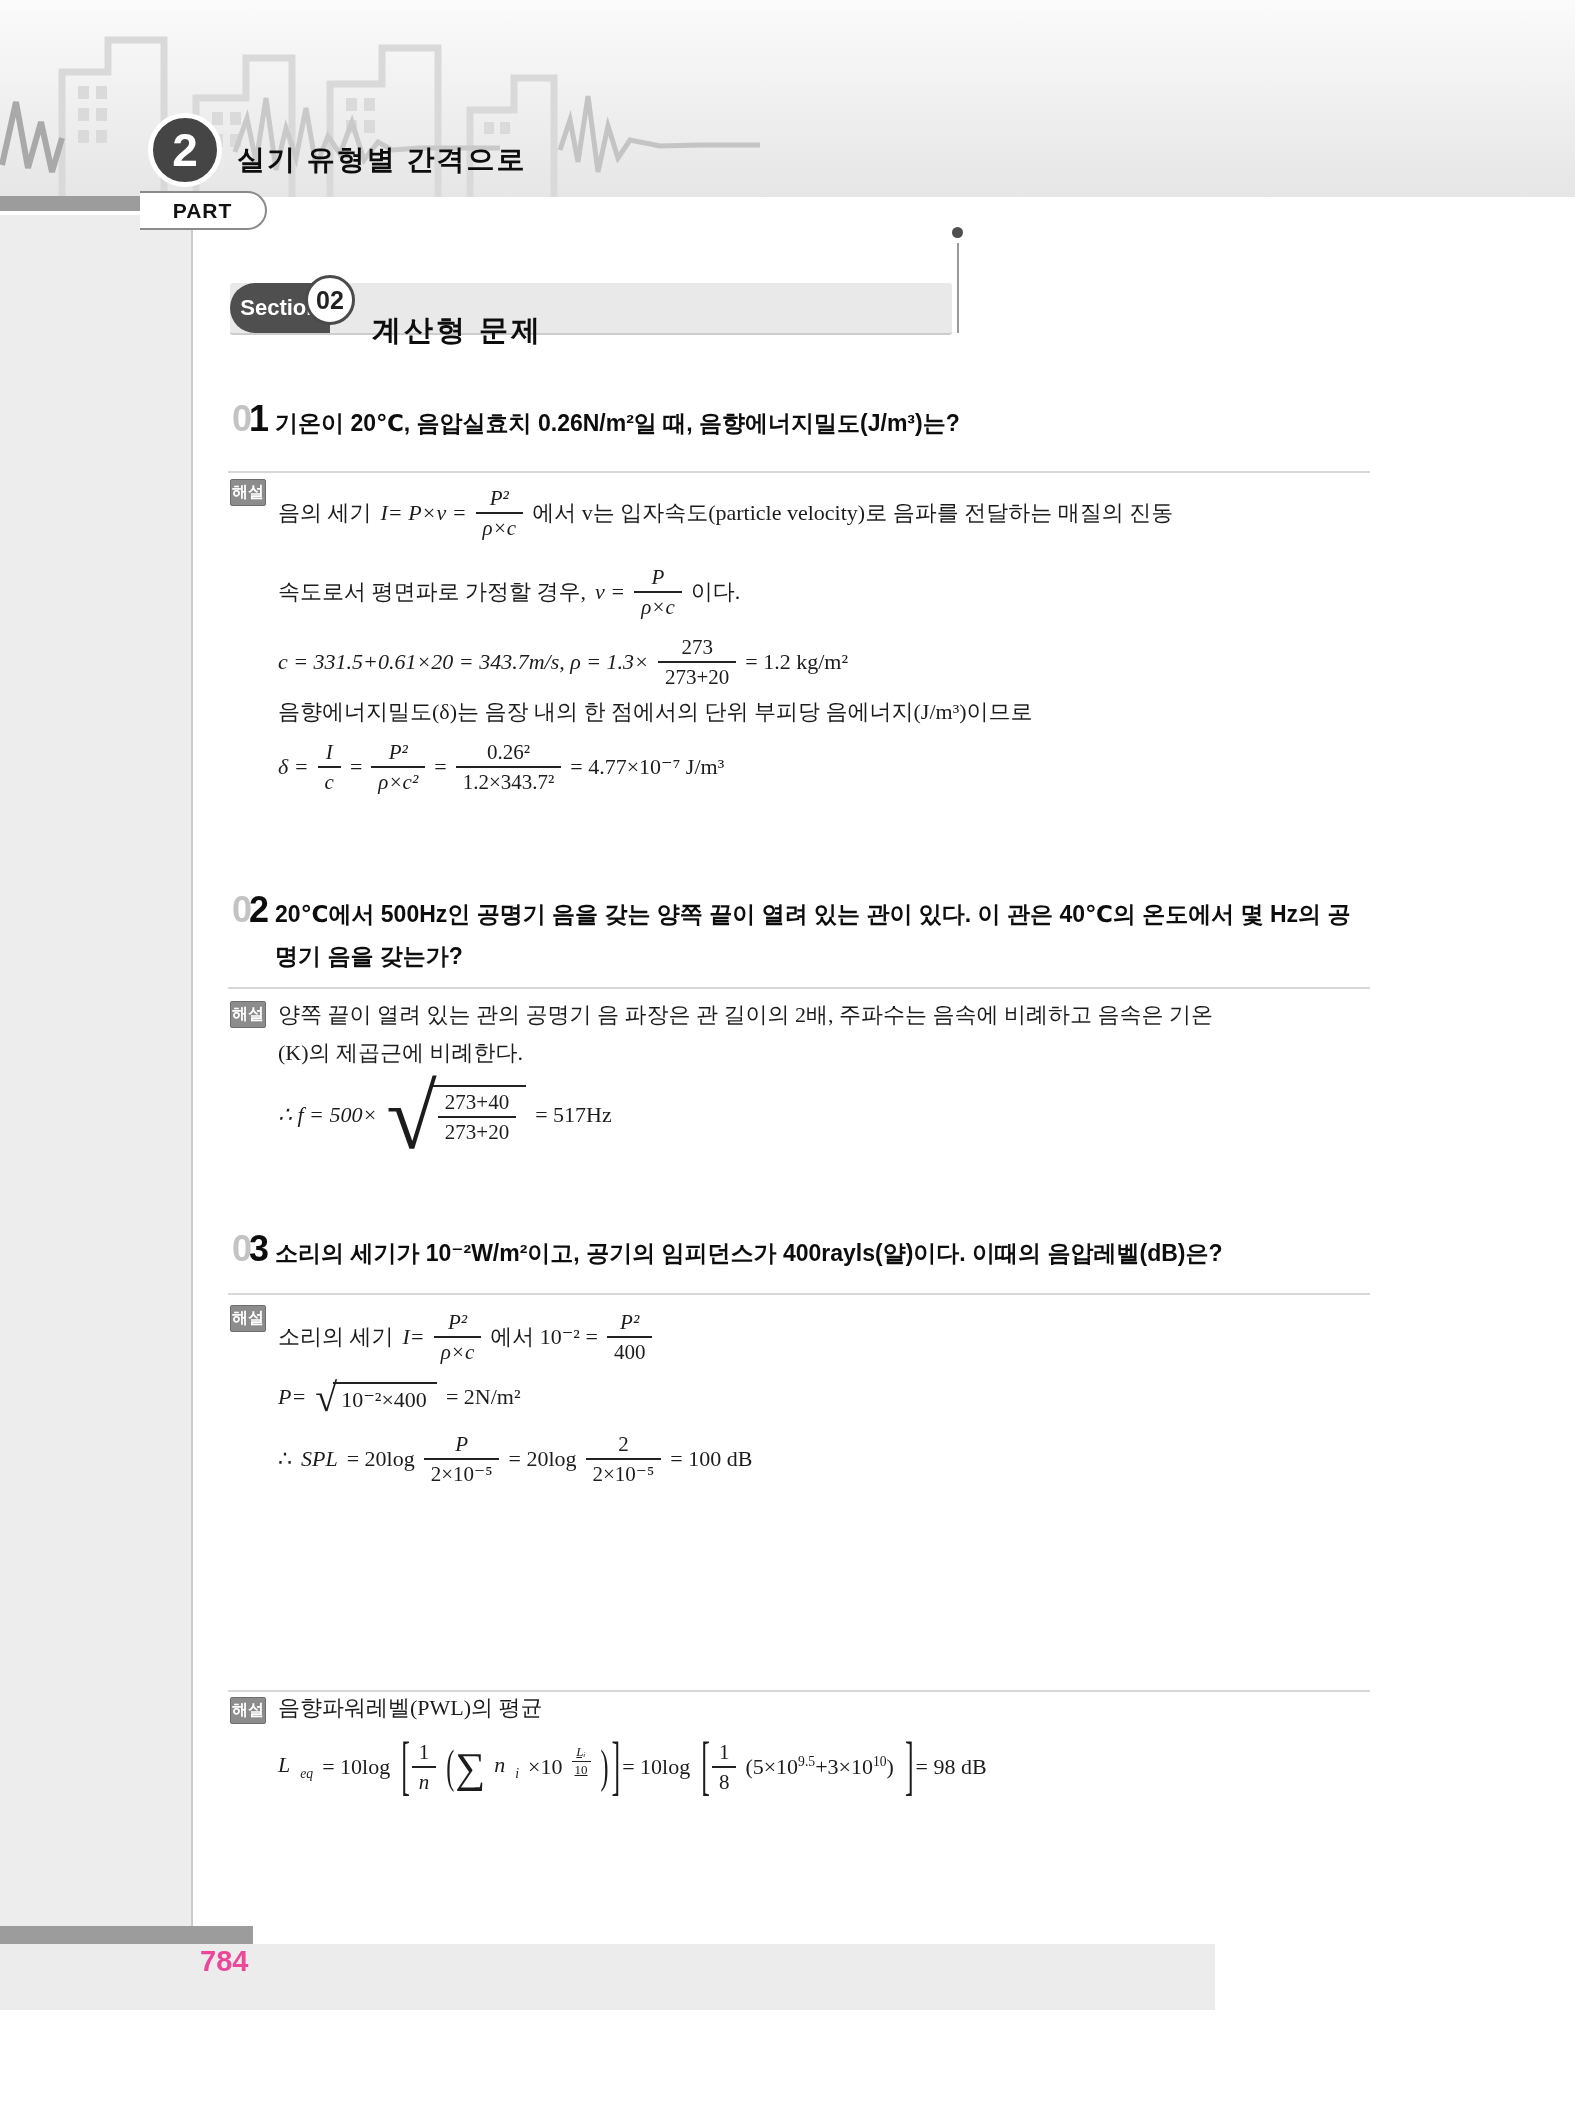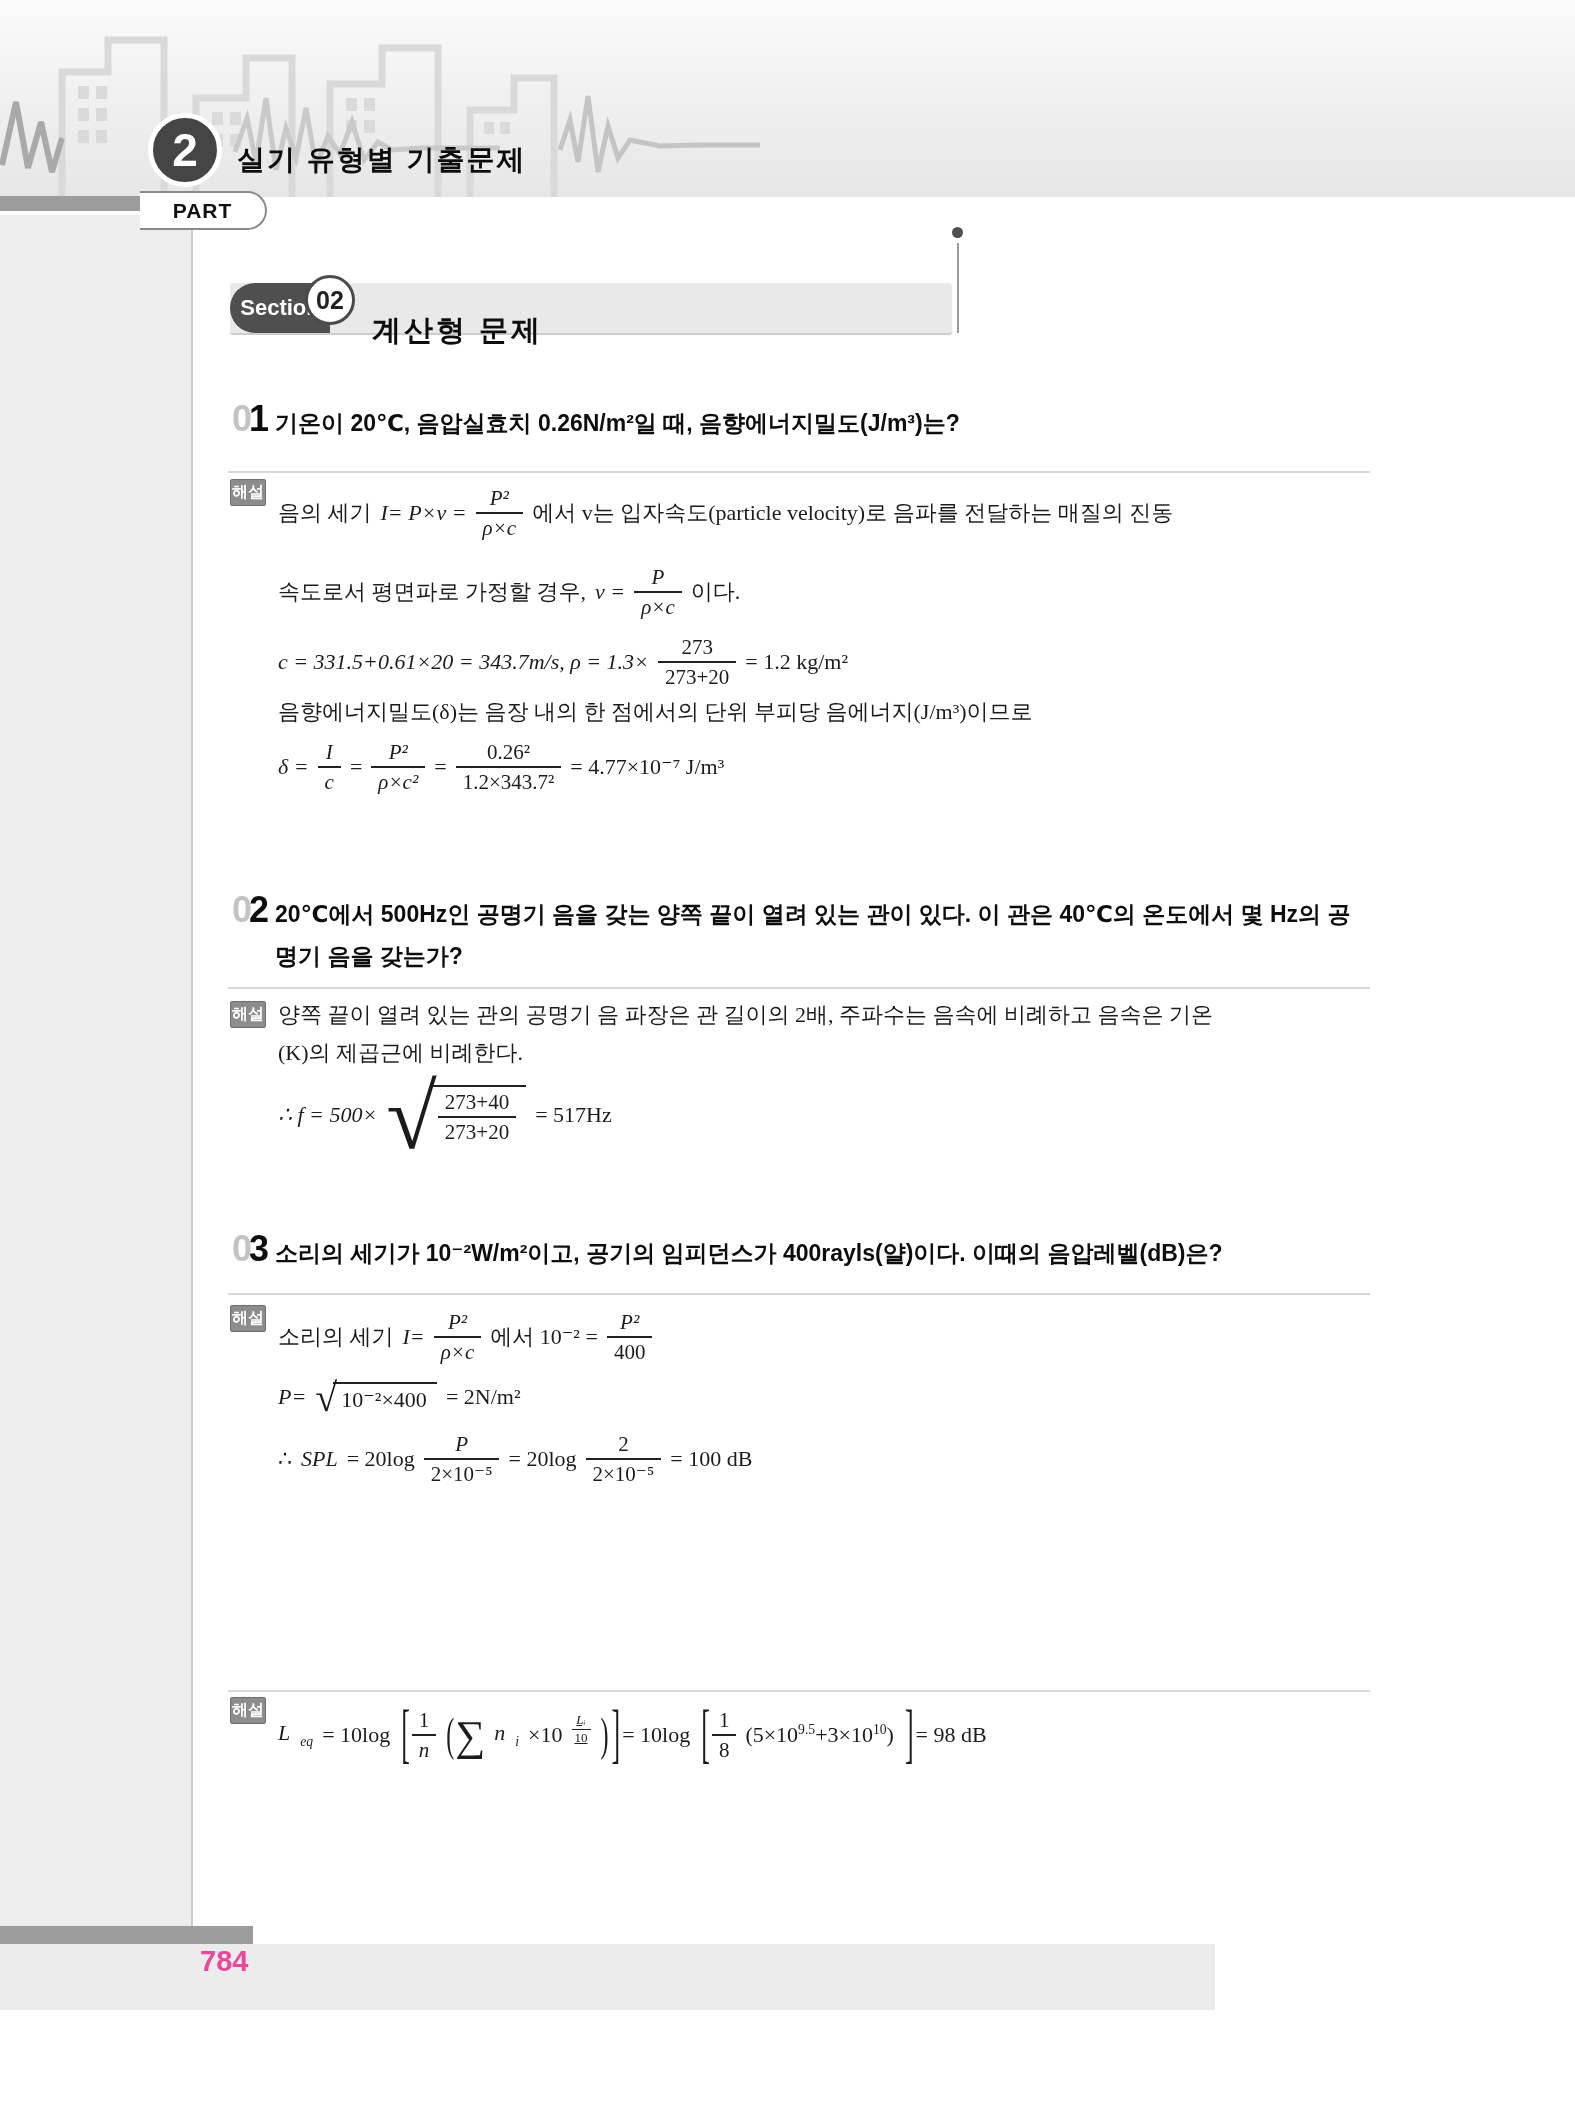--- a/index.html
+++ b/index.html
@@ -111,21 +111,21 @@
         <rect x="484" y="122" width="10" height="12"></rect>
           <rect x="500" y="122" width="10" height="12"></rect>
       </g>
       <path d="M2 165 L16 102 28 168 41 122 52 172 62 138" stroke="#a9a9a9" stroke-width="6" fill="none"></path>
       <path d="M235 152 L247 118 256 162 266 98 276 170 286 128 296 158 306 108 316 166 328 136 340 154 352 122 364 160 378 142 392 150 420 148 500 148" stroke="#c9c9c9" stroke-width="5" fill="none"></path>
       <path d="M560 150 L570 120 578 162 588 96 598 172 608 126 618 158 630 140 660 146 700 145 760 145" stroke="#c4c4c4" stroke-width="5" fill="none"></path>
     </svg>
     <div class="part-circle">
       <span>2</span>
     </div>
-    <div class="part-title">실기 유형별 기출문제</div>
+    <div class="part-title">실기 유형별 간격으로</div>
   </div>
   <div class="part-bar"></div>
   <div class="part-tab">
     <span>PART</span>
   </div>
 
   <div class="left-strip"></div>
 
   <div class="section-bar"></div>
   <div class="section-pill">
@@ -269,20 +269,23 @@
         <span>= 100  dB</span>
       </div>
     </div>
   </div>
 
 
   <div class="sol-rule" style="top:1690px;"></div>
   <div class="sol" style="top:1692px;">
     <div class="sol-badge">해설</div>
     <div class="sol-body">
+      <div class="srow" style="height:32px;">
+        <span>음향파워레벨(PWL)의 평균</span>
+      </div>
       <div class="srow" style="height:86px;">
         <span class="it"><span>L</span><sub>eq</sub></span>
         <span>= 10log</span>
         <span class="bigb">[</span>
         <span class="frac">
             <span class="num">1</span>
             <span class="den it">n</span>
           </span>
         <span class="bigp">(</span>
         <span class="sum">∑</span>

